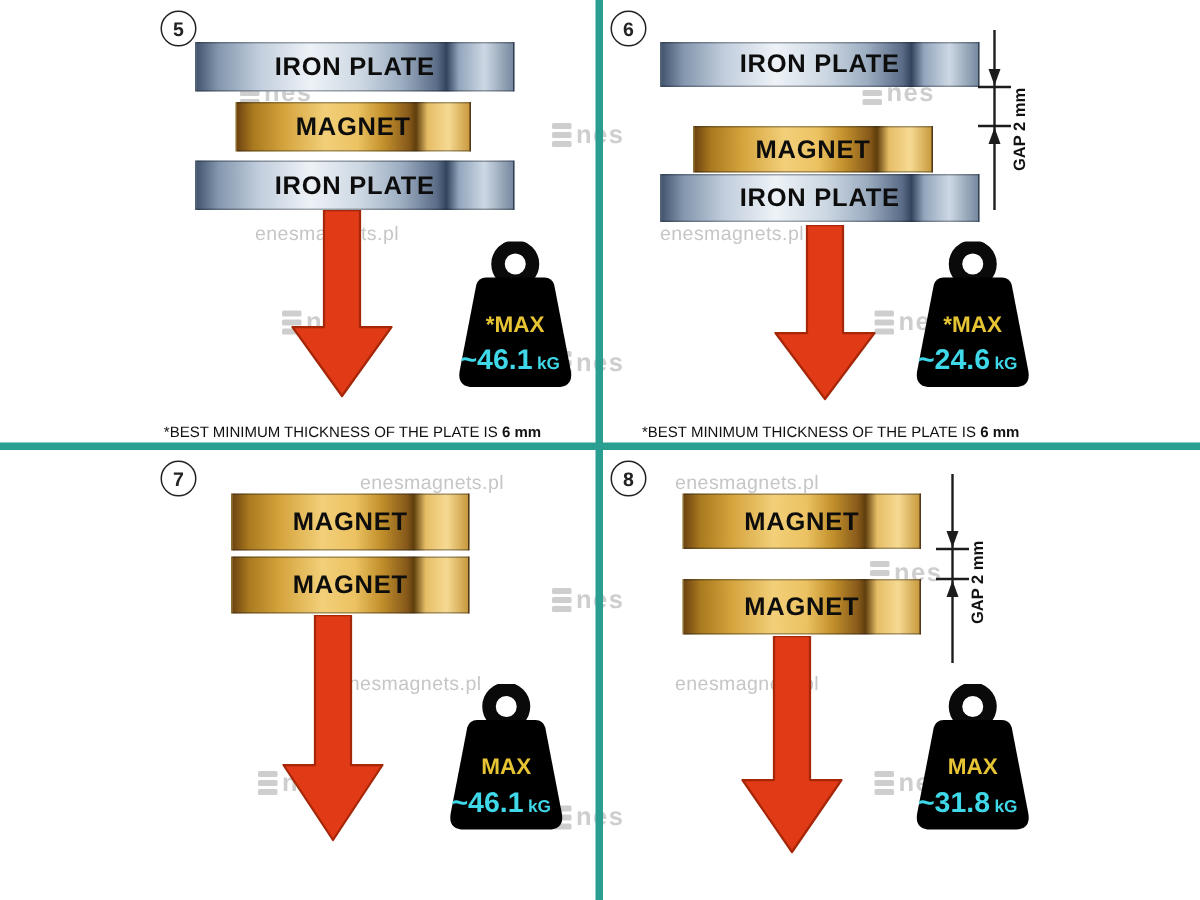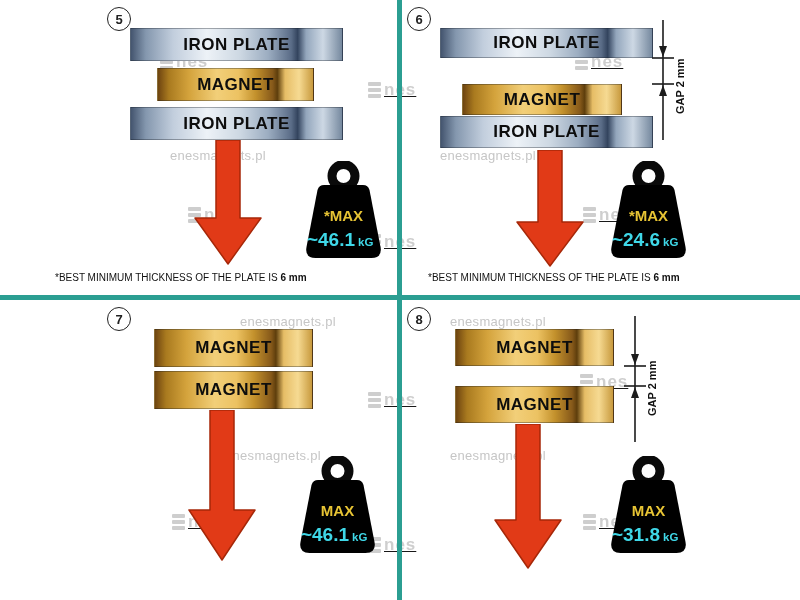--- a/index.html
+++ b/index.html
@@ -23,33 +23,33 @@
   
   .arrow{position:absolute;z-index:2;}
   .arrow polygon{fill:#e13a17;stroke:#a62708;stroke-width:1.5;stroke-linejoin:round;}
   .weight{position:absolute;z-index:2;}
   .weight text{font-family:"Liberation Sans",sans-serif;font-weight:bold;}
   .w-max{fill:#e7c434;font-size:15px;}
   .w-val{fill:#3fd8e8;font-size:19px;}
   .w-unit{fill:#3fd8e8;font-size:11.5px;}
 
   
-  .footnote{position:absolute;font-size:10px;color:#111;z-index:2;white-space:nowrap;}
+  .footnote{position:absolute;font-size:10px;color:#111;text-align:center;z-index:2;white-space:nowrap;margin-top:11px;}
   .footnote b{font-weight:bold;}
 
   
   .dim{position:absolute;z-index:2;}
   .dim line{stroke:#1c1c1c;stroke-width:1.6;}
   .dim polygon{fill:#1c1c1c;}
   .gap-label{position:absolute;writing-mode:vertical-rl;transform:rotate(180deg);
              font-size:11px;font-weight:bold;color:#111;display:flex;align-items:center;justify-content:center;z-index:2;}
 
   
   .wm-text{position:absolute;color:#c6c6c6;font-size:13px;letter-spacing:.3px;z-index:1;}
-  .enes-logo{position:absolute;display:flex;align-items:center;gap:3px;opacity:.9;z-index:1;text-decoration:underline;}
+  .enes-logo{position:absolute;display:flex;align-items:center;gap:3px;opacity:.9;z-index:1;}
   .enes-logo .bars i{display:block;width:13px;height:4px;background:#c9c9c9;margin:2px 0;border-radius:1px;}
   .enes-logo .nes{font-size:17px;font-weight:bold;color:#c9c9c9;letter-spacing:1px;}
 </style>
 </head>
 <body>
 
 <div class="canvas">
 
   <span class="wm-text" style="left:170px;top:148px;">enesmagnets.pl</span>
   <span class="wm-text" style="left:440px;top:148px;">enesmagnets.pl</span>

